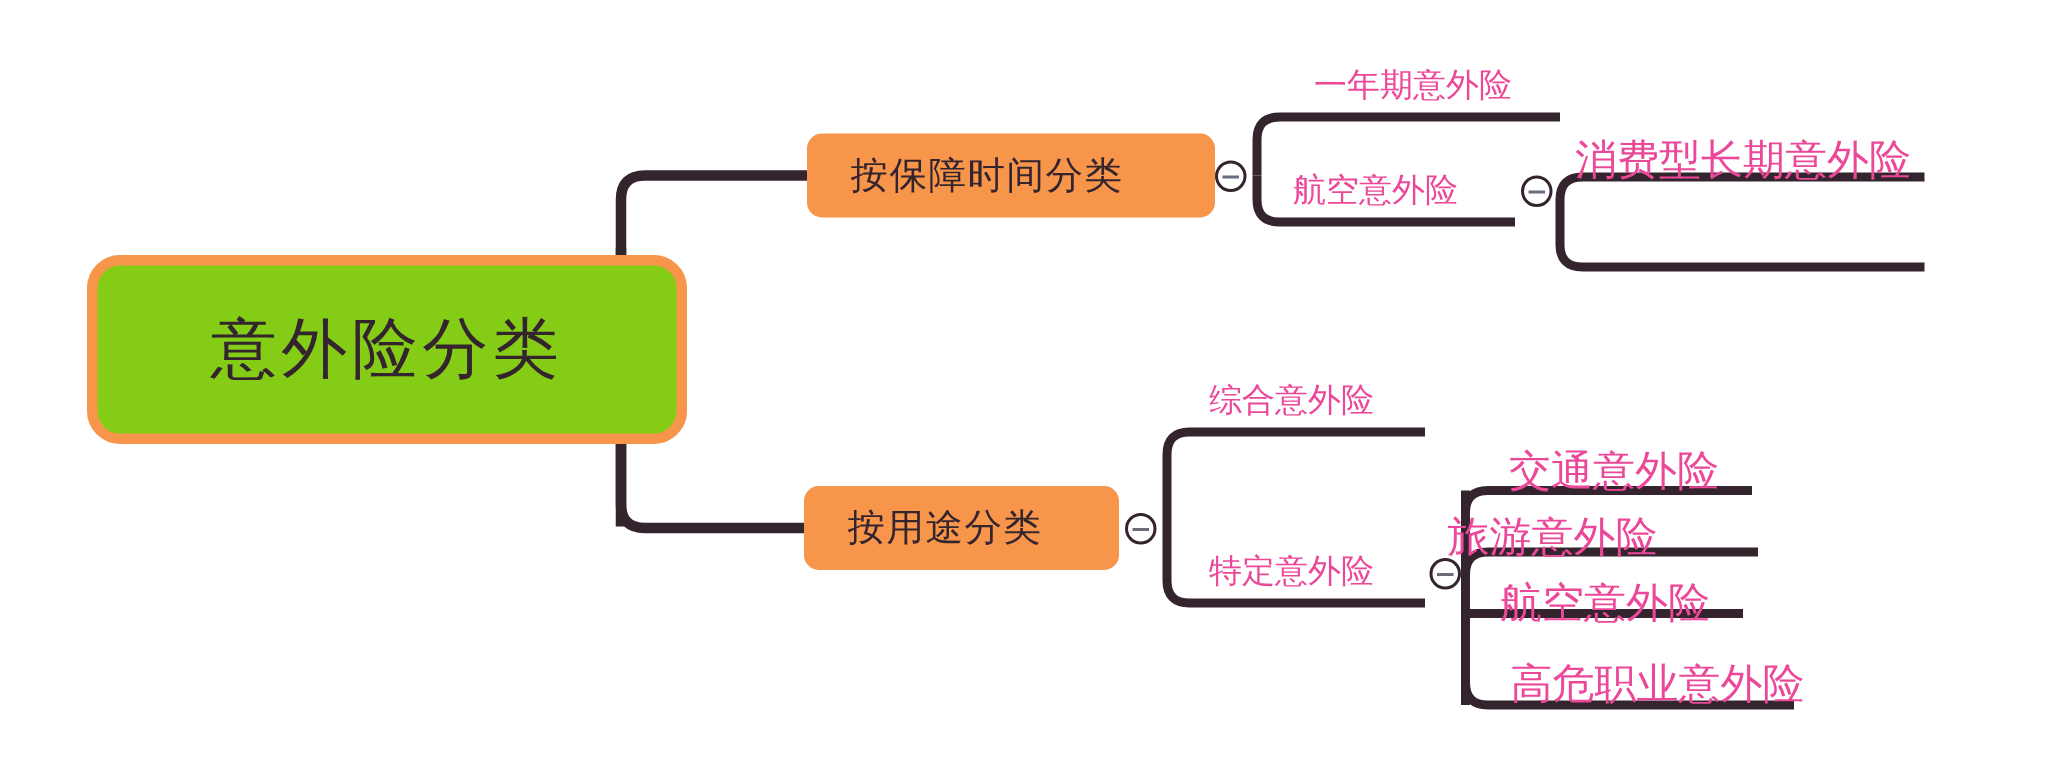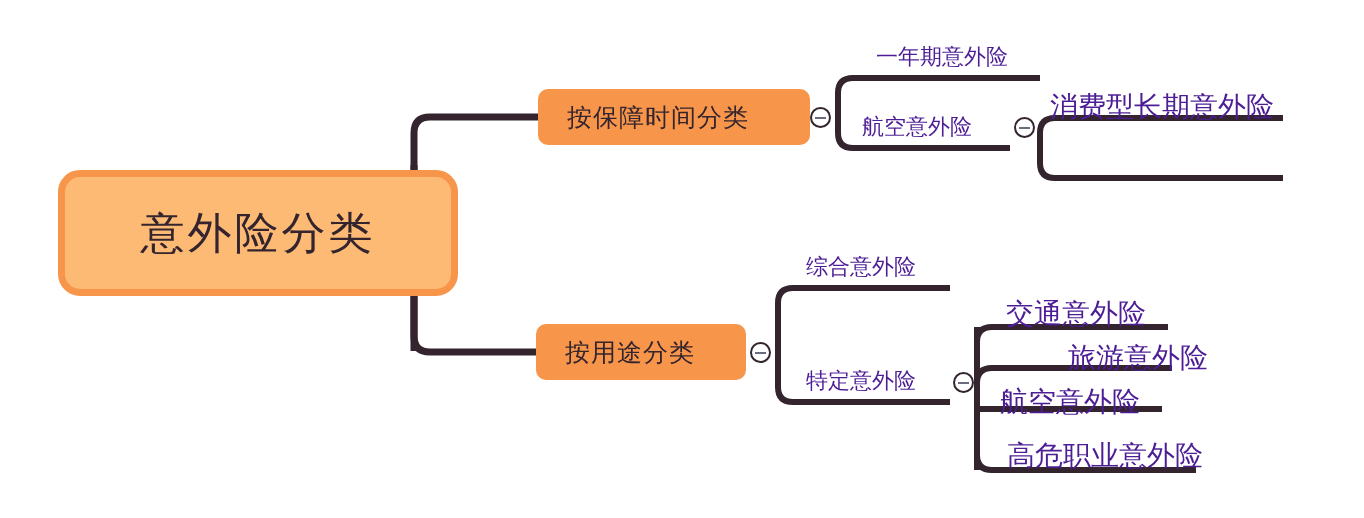--- a/index.html
+++ b/index.html
@@ -24,21 +24,21 @@
     left: 0;
     top: 0;
     width: 1364px;
     height: 518px;
   }
 
   
   .root-node {
     position: absolute;
     box-sizing: border-box;
-    background: #fdba74;
+    background: #84cc16;
     border: 7px solid #F7954A;
     border-radius: 22px;
     display: flex;
     align-items: center;
     justify-content: center;
     z-index: 5;
   }
   .root-node .node-text {
     font-size: 44px;
     color: #33242E;
@@ -65,21 +65,21 @@
     line-height: 1;
     white-space: nowrap;
   }
 
   
   .text-node {
     position: absolute;
     z-index: 4;
     white-space: nowrap;
     line-height: 1;
-    color: #4c1d95;
+    color: #ec4899;
   }
   .text-node.size-lg { font-size: 22px; }
   .text-node.size-md { font-size: 28px; }
 
   
   .collapse-toggle {
     position: absolute;
     width: 21px;
     height: 21px;
     box-sizing: border-box;
@@ -165,21 +165,21 @@
   <div class="text-node size-lg" style="left:806px; top:370px;">
     <span>特定意外险</span>
   </div>
   <div class="collapse-toggle" style="left:953px; top:372px;">
     <span class="minus-bar"></span>
   </div>
 
   <div class="text-node size-md" style="left:1006px; top:300px;">
     <span>交通意外险</span>
   </div>
-  <div class="text-node size-md" style="left:1068px; top:344px;">
+  <div class="text-node size-md" style="left:965px; top:344px;">
     <span>旅游意外险</span>
   </div>
   <div class="text-node size-md" style="left:1000px; top:388px;">
     <span>航空意外险</span>
   </div>
   <div class="text-node size-md" style="left:1007px; top:442px;">
     <span>高危职业意外险</span>
   </div>
 
 </div>

